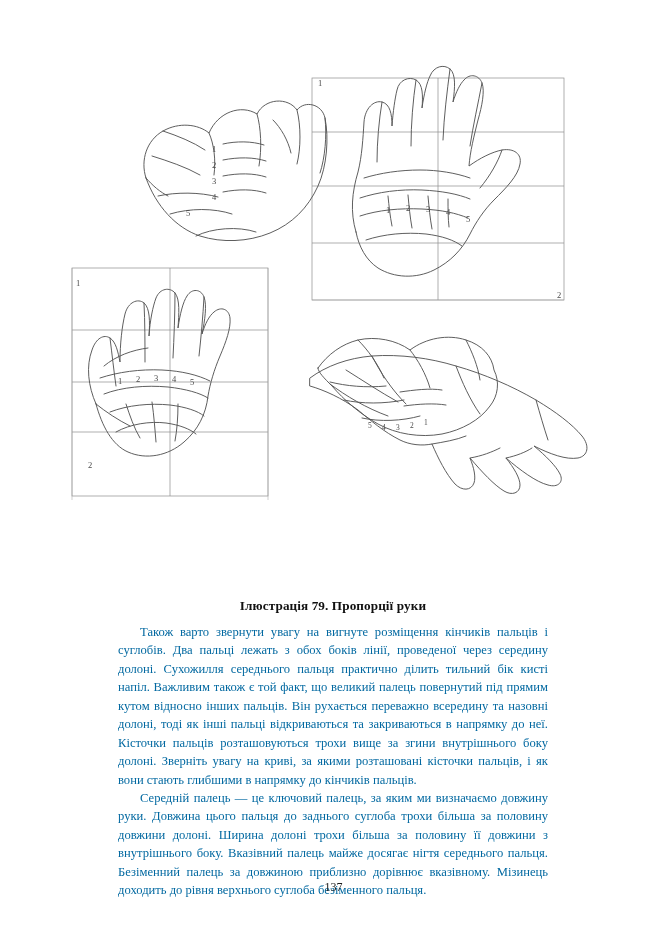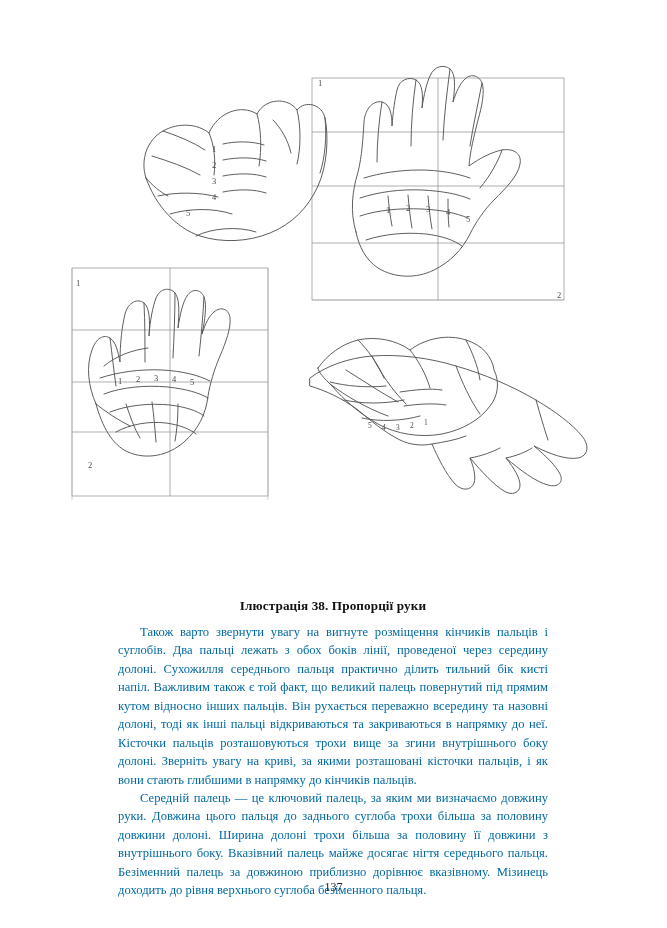--- a/index.html
+++ b/index.html
@@ -205,20 +205,20 @@
 
       <g fill="none" stroke="#b0b0b0" stroke-width="0.6">
         <line x1="72" y1="268" x2="72" y2="500"></line>
         <line x1="268" y1="268" x2="268" y2="500"></line>
         <line x1="312" y1="300" x2="564" y2="300"></line>
       </g>
     </svg>
   </div>
 
   <div class="text-block">
-    <p class="fig-caption">Ілюстрація 38. Пропорції руки</p>
+    <p class="fig-caption">Ілюстрація 79. Пропорції руки</p>
     <p class="body-par">Також варто звернути увагу на вигнуте розміщення кінчиків пальців і суглобів. Два пальці лежать з обох боків лінії, проведеної через середину долоні. Сухожилля середнього пальця практично ділить тильний бік кисті напіл. Важливим також є той факт, що великий палець повернутий під прямим кутом відносно інших пальців. Він рухається переважно всередину та назовні долоні, тоді як інші пальці відкриваються та закриваються в напрямку до неї. Кісточки пальців розташовуються трохи вище за згини внутрішнього боку долоні. Зверніть увагу на криві, за якими розташовані кісточки пальців, і як вони стають глибшими в напрямку до кінчиків пальців.</p>
     <p class="body-par">Середній палець — це ключовий палець, за яким ми визначаємо довжину руки. Довжина цього пальця до заднього суглоба трохи більша за половину довжини долоні. Ширина долоні трохи більша за половину її довжини з внутрішнього боку. Вказівний палець майже досягає нігтя середнього пальця. Безіменний палець за довжиною приблизно дорівнює вказівному. Мізинець доходить до рівня верхнього суглоба безіменного пальця.</p>
   </div>
 
   <div class="page-number">137</div>
 
 </div>
 
 </body></html>

